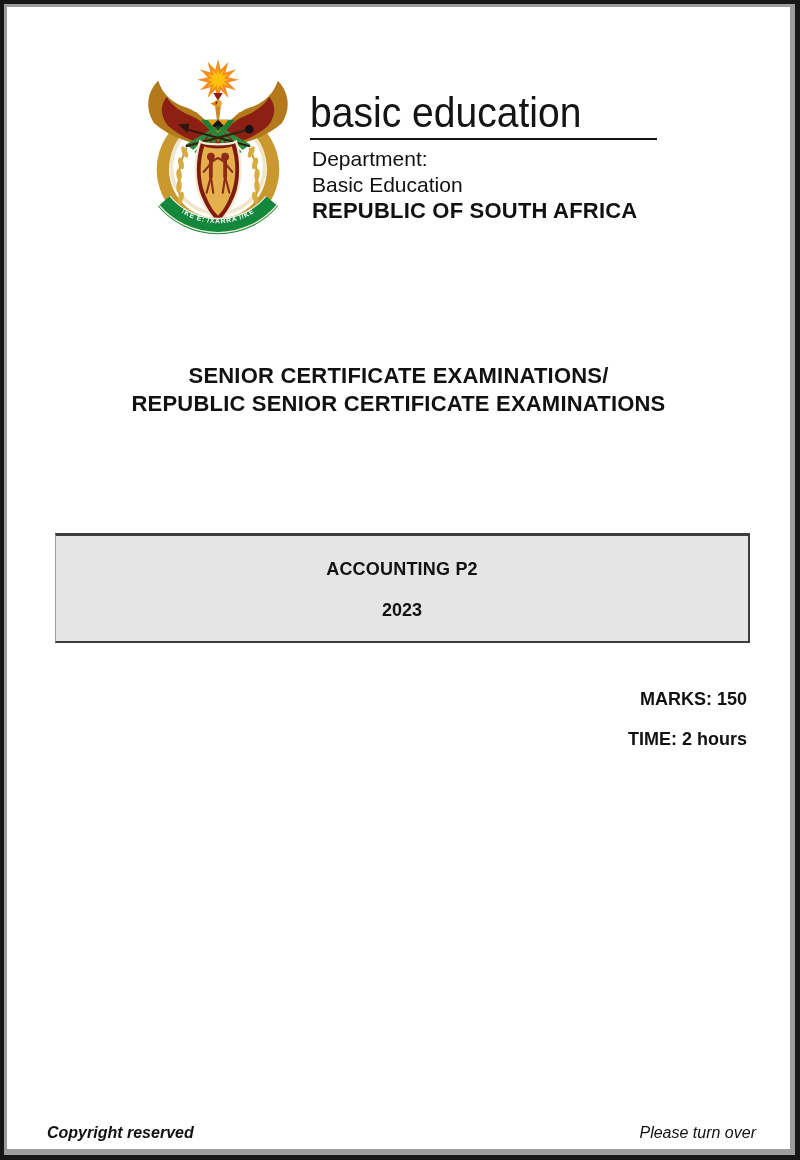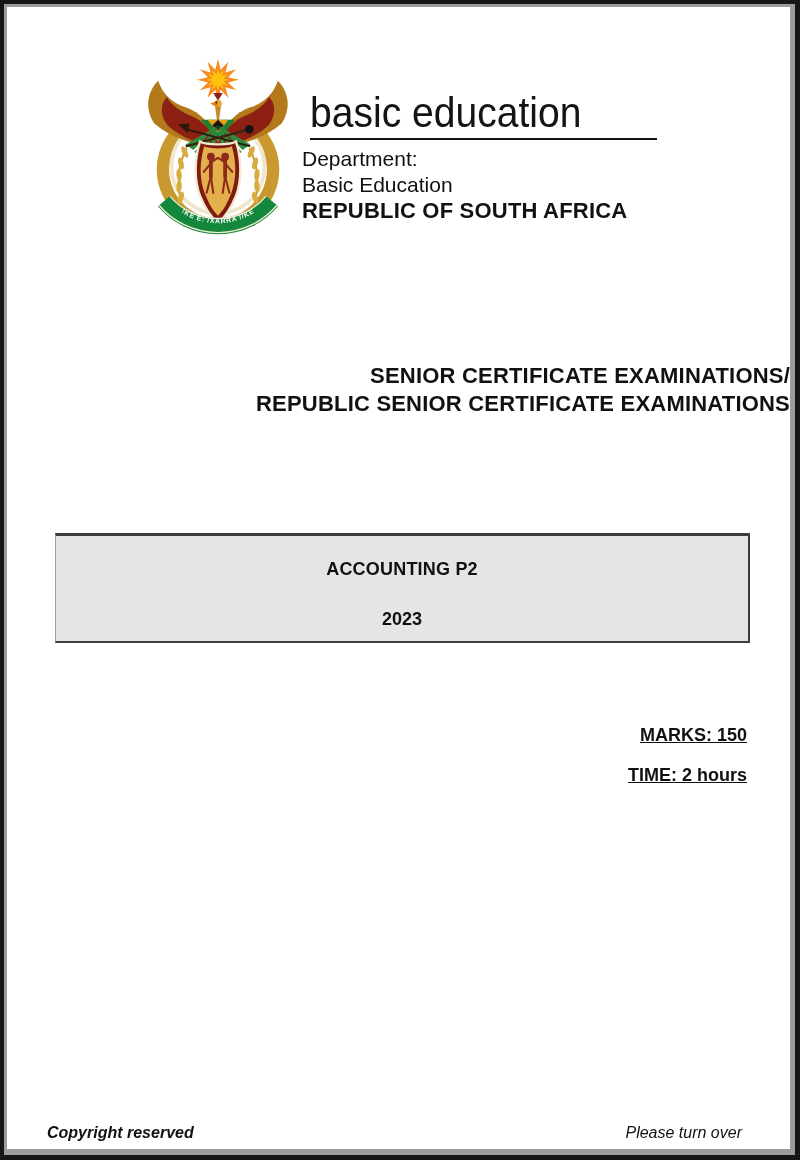--- a/index.html
+++ b/index.html
@@ -19,53 +19,53 @@
     background:#ffffff;
   }
   .crest { position:absolute; left:135px; top:49px; width:152px; height:192px; }
 
   .brand {
     position:absolute; left:303px; top:82px;
     font-size:42px; font-weight:400; letter-spacing:0px; color:#141414;
     transform:scaleX(0.93); transform-origin:left top; white-space:nowrap;
   }
   .brand-rule { position:absolute; left:303px; top:131px; width:347px; height:2px; background:#141414; }
-  .dept-block { position:absolute; left:295px; top:139px; line-height:26px; }
+  .dept-block { position:absolute; left:305px; top:139px; line-height:26px; }
   .dept-line { font-size:21px; font-weight:400; }
   .country-line { font-size:22px; font-weight:700; letter-spacing:0.2px; }
 
   .exam-title {
     position:absolute; left:0; top:355px; width:100%;
-    text-align:right; font-size:22px; font-weight:700; line-height:28px;
+    text-align:center; font-size:22px; font-weight:700; line-height:28px;
     letter-spacing:0.2px;
   }
 
   .subject-box {
     position:absolute; left:48px; top:526px; width:695px; height:110px;
     box-sizing:border-box; background:#e5e5e5;
     border-top:3px solid #3d3d3d; border-right:2px solid #3d3d3d;
     border-bottom:2px solid #3d3d3d; border-left:1px solid #9f9f9f;
     text-align:center;
   }
   .subject-line { margin-top:23px; font-size:18px; font-weight:700; letter-spacing:0.2px; }
-  .year-line { margin-top:29px; font-size:18px; font-weight:700; }
+  .year-line { margin-top:20px; font-size:18px; font-weight:700; }
 
   .exam-details {
-    position:absolute; right:43px; top:719px; text-align:right;
-    font-size:18px; font-weight:700; line-height:18px;text-decoration:underline;
+    position:absolute; right:43px; top:683px; text-align:right;
+    font-size:18px; font-weight:700; line-height:18px;
   }
   .detail-time { margin-top:22px; }
 
   .paper-note {
     position:absolute; left:0; top:882px; width:100%;
     text-align:center; font-size:16.5px; font-weight:700; line-height:21px;
   }
 
   .footer-left  { position:absolute; left:40px;  top:1117px; font-size:16px; font-style:italic; font-weight:700; }
-  .footer-right { position:absolute; right:48px; top:1117px; font-size:16px; font-style:italic; font-weight:400; }
+  .footer-right { position:absolute; right:34px; top:1117px; font-size:16px; font-style:italic; font-weight:400; }
 </style>
 </head>
 <body>
 
 <div class="frame-inner"></div>
 <div class="page">
 
   <svg class="crest" viewBox="0 0 160 200" aria-hidden="true">
     <defs>
       <g id="wingL">

